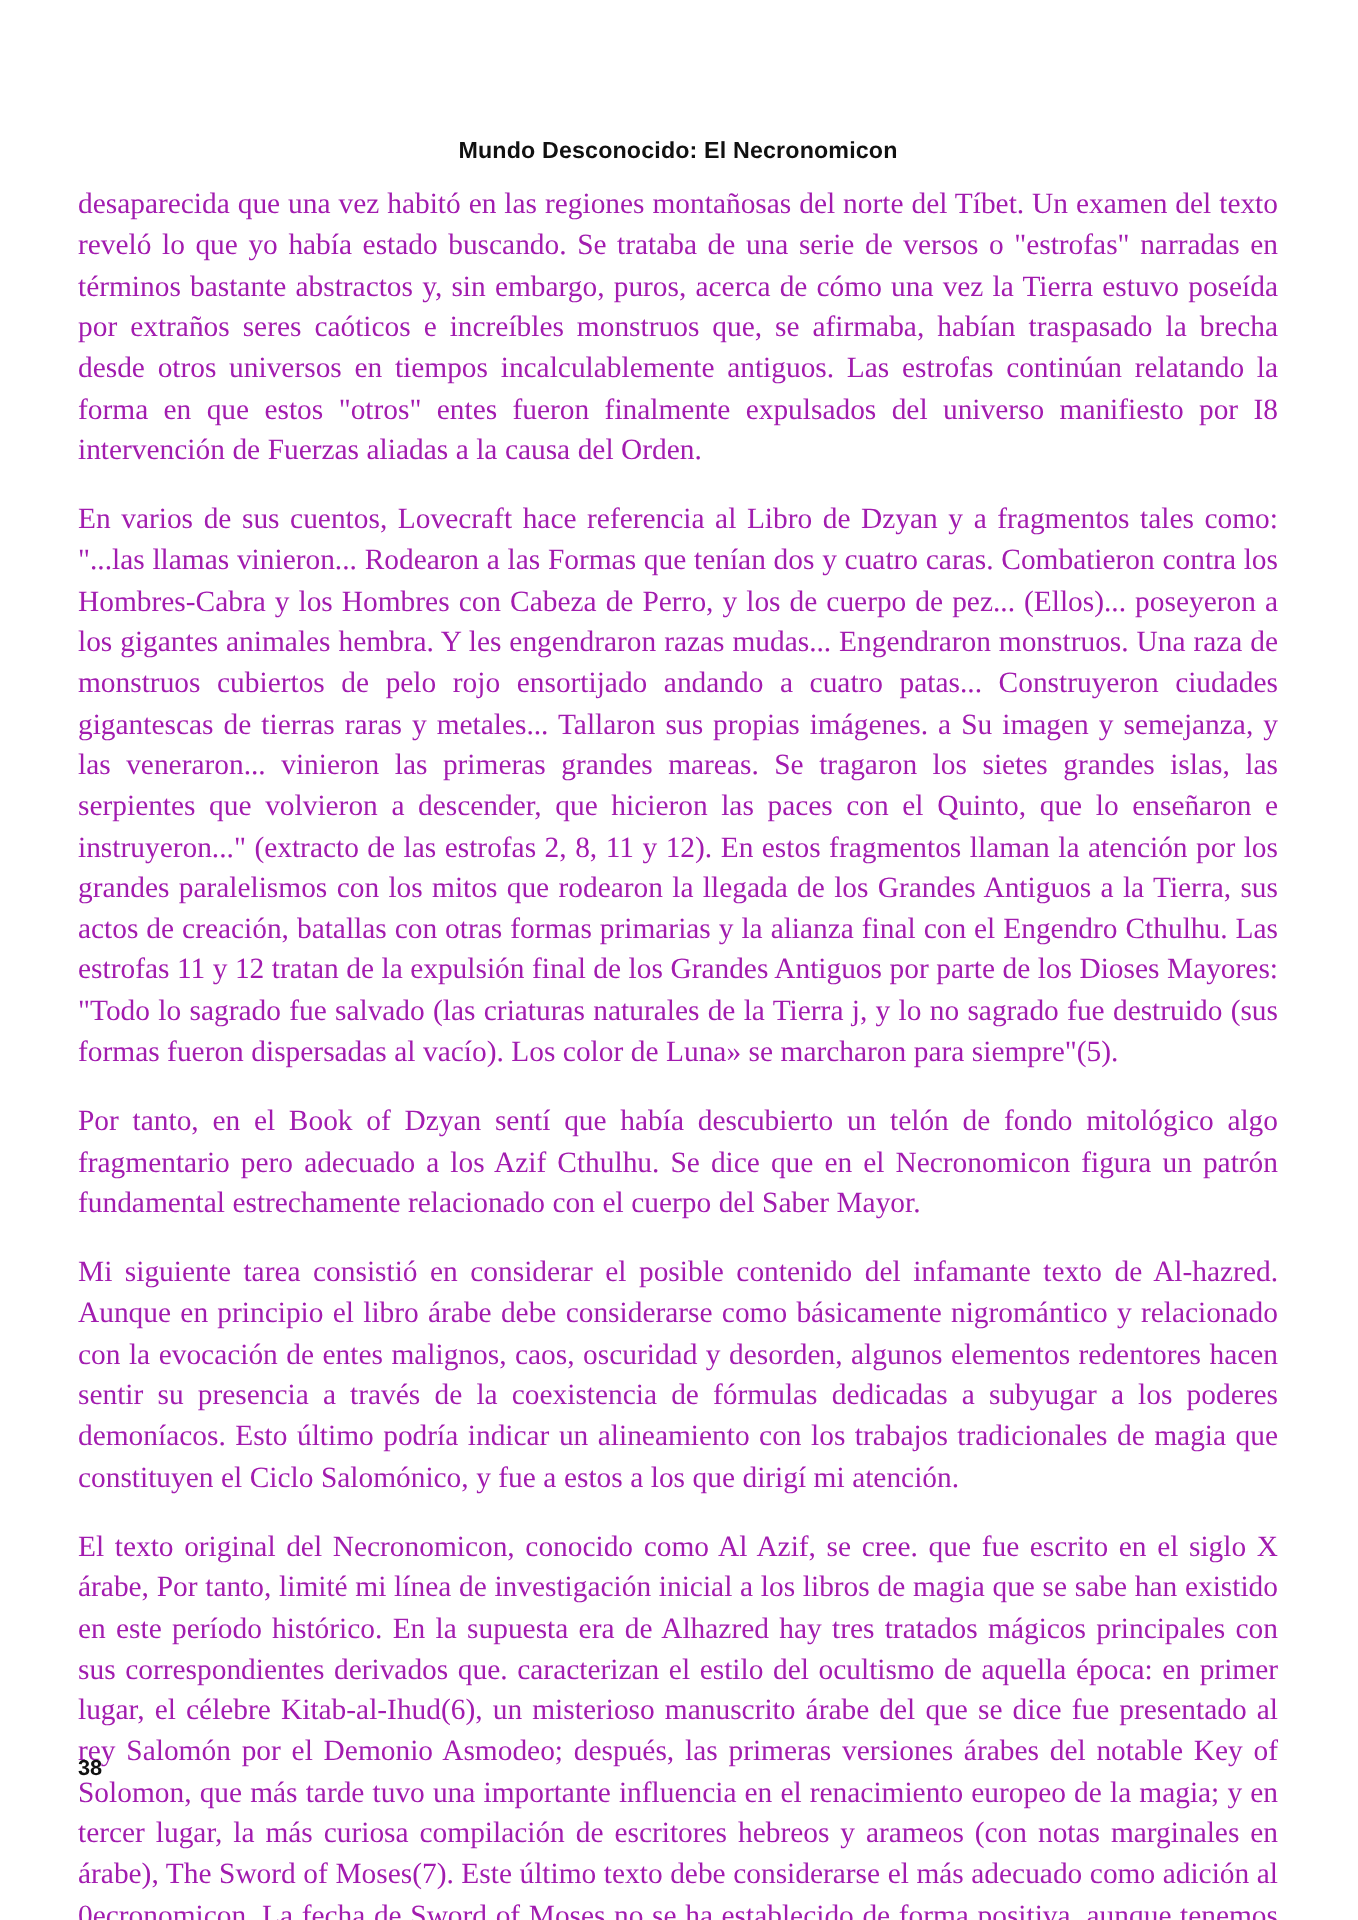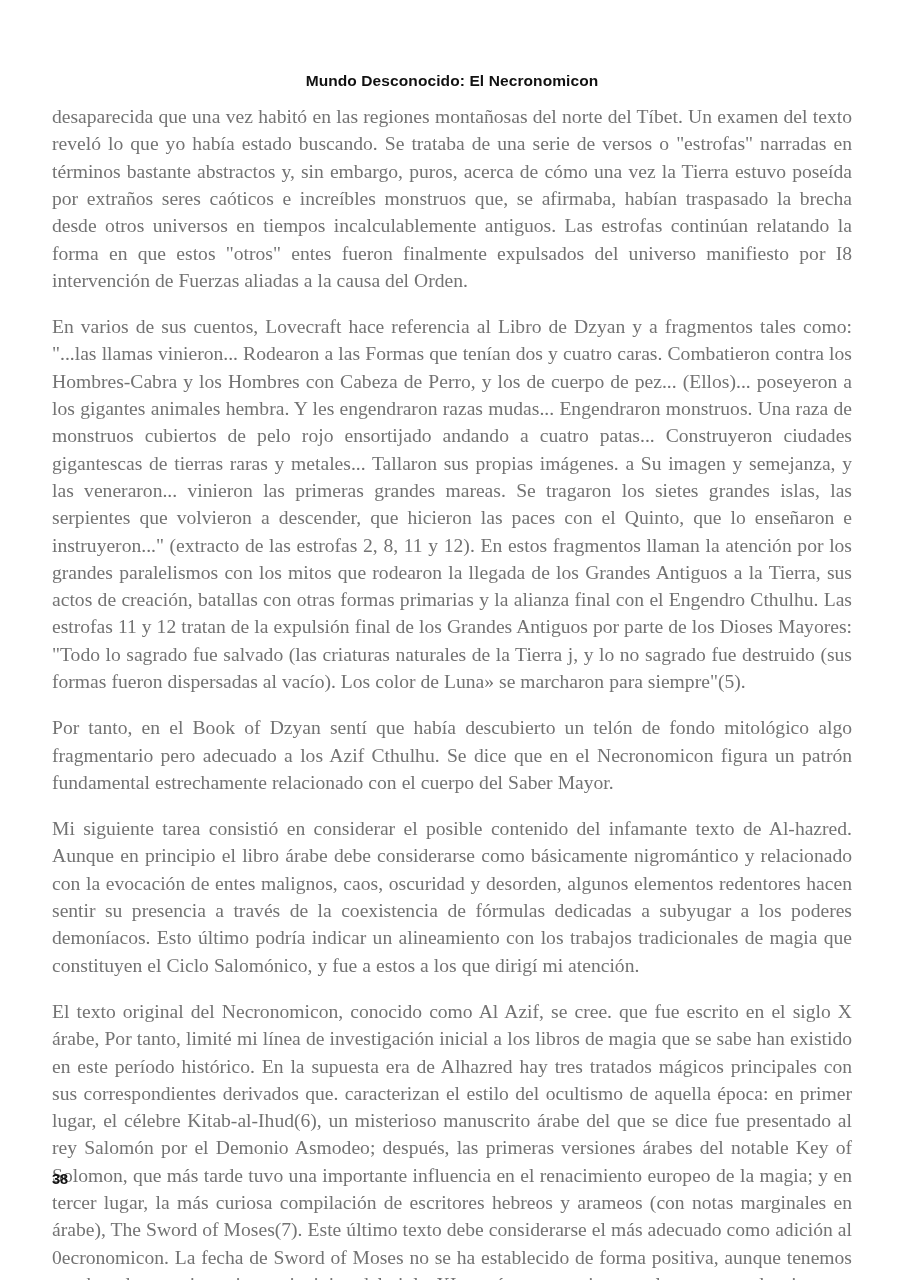--- a/index.html
+++ b/index.html
@@ -35,37 +35,37 @@
   }
 
   .running-head {
     font-family: "Liberation Sans", "DejaVu Sans", sans-serif;
     font-weight: bold;
     font-size: 15.5px;
     line-height: 1.1;
     text-align: center;
     letter-spacing: 0.1px;
     margin: 0;
-    padding-top: 72px;
+    padding-top: 92px;
     color: #111111;
   }
 
   .body-copy {
     margin-top: 14px;
   }
 
   p.para {
     margin: 0 0 19px 0;
     font-size: 19.6px;
     line-height: 27.3px;
     text-align: justify;
     text-justify: inter-word;
     hyphens: none;
     word-spacing: 0.1px;
-    color: #737373;
+    color: #a21caf;
   }
 
   p.para:last-of-type {
     margin-bottom: 0;
   }
 
   .page-number {
     position: absolute;
     left: 52px;
     top: 1172px;

